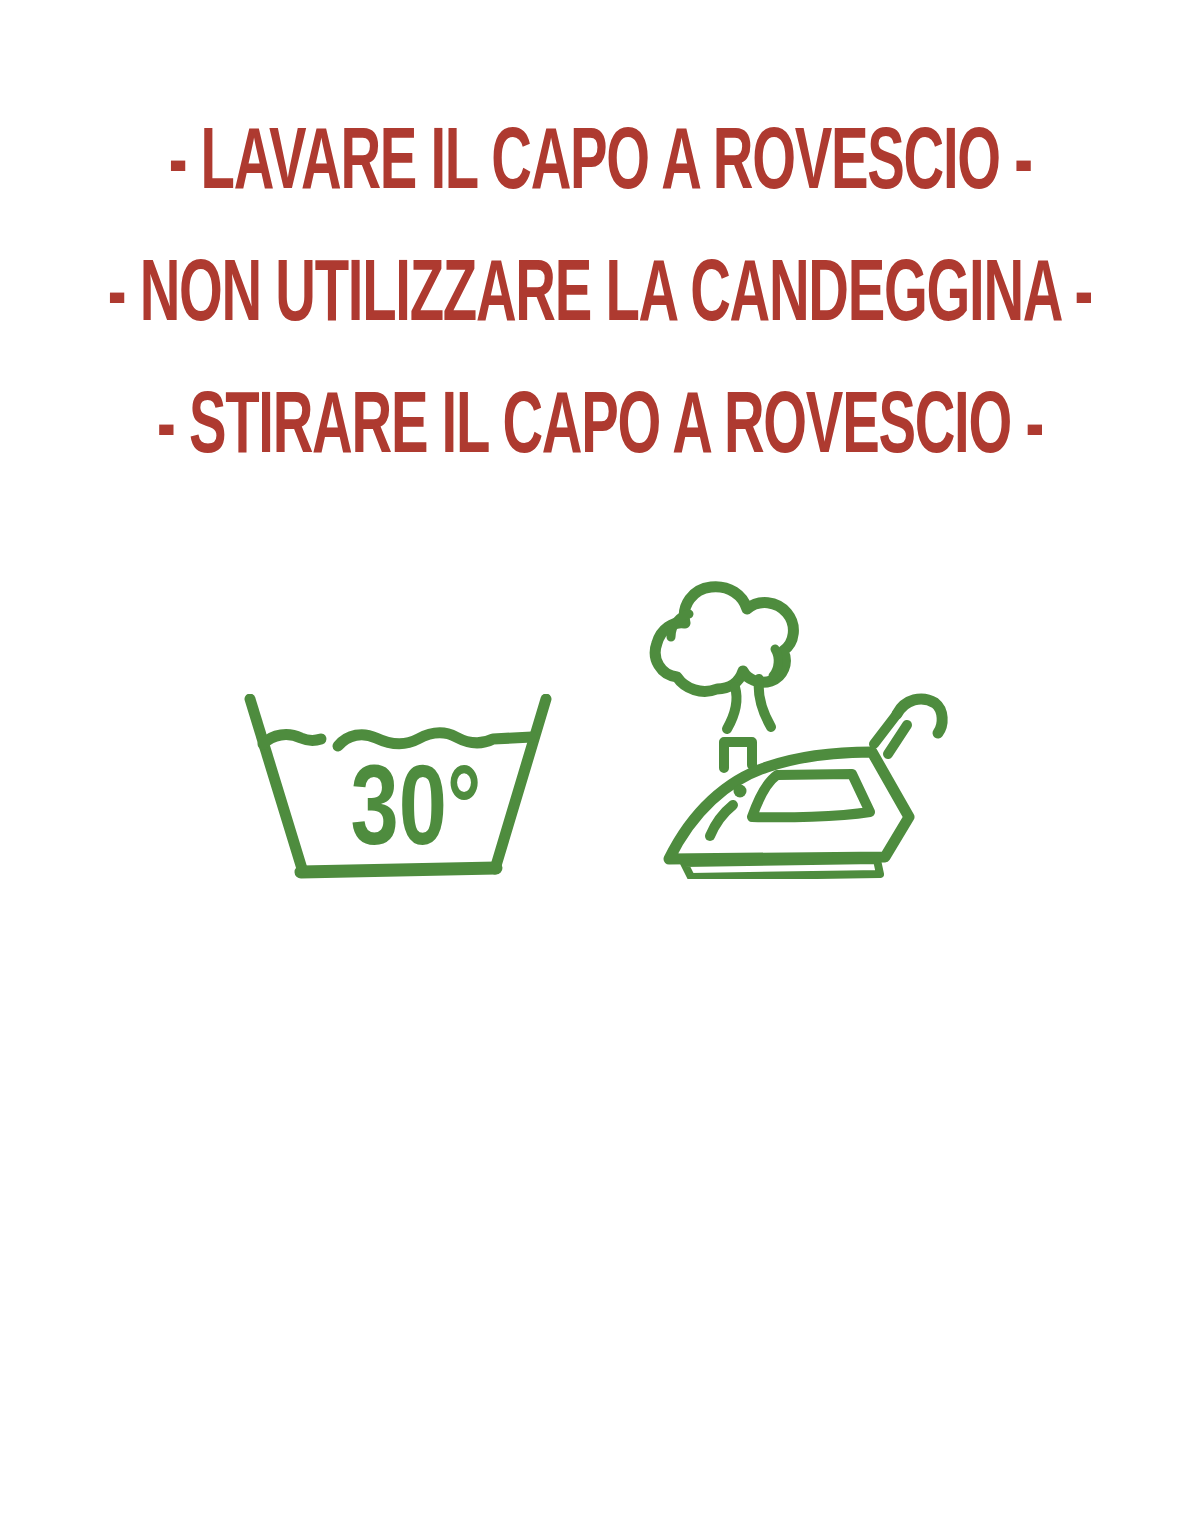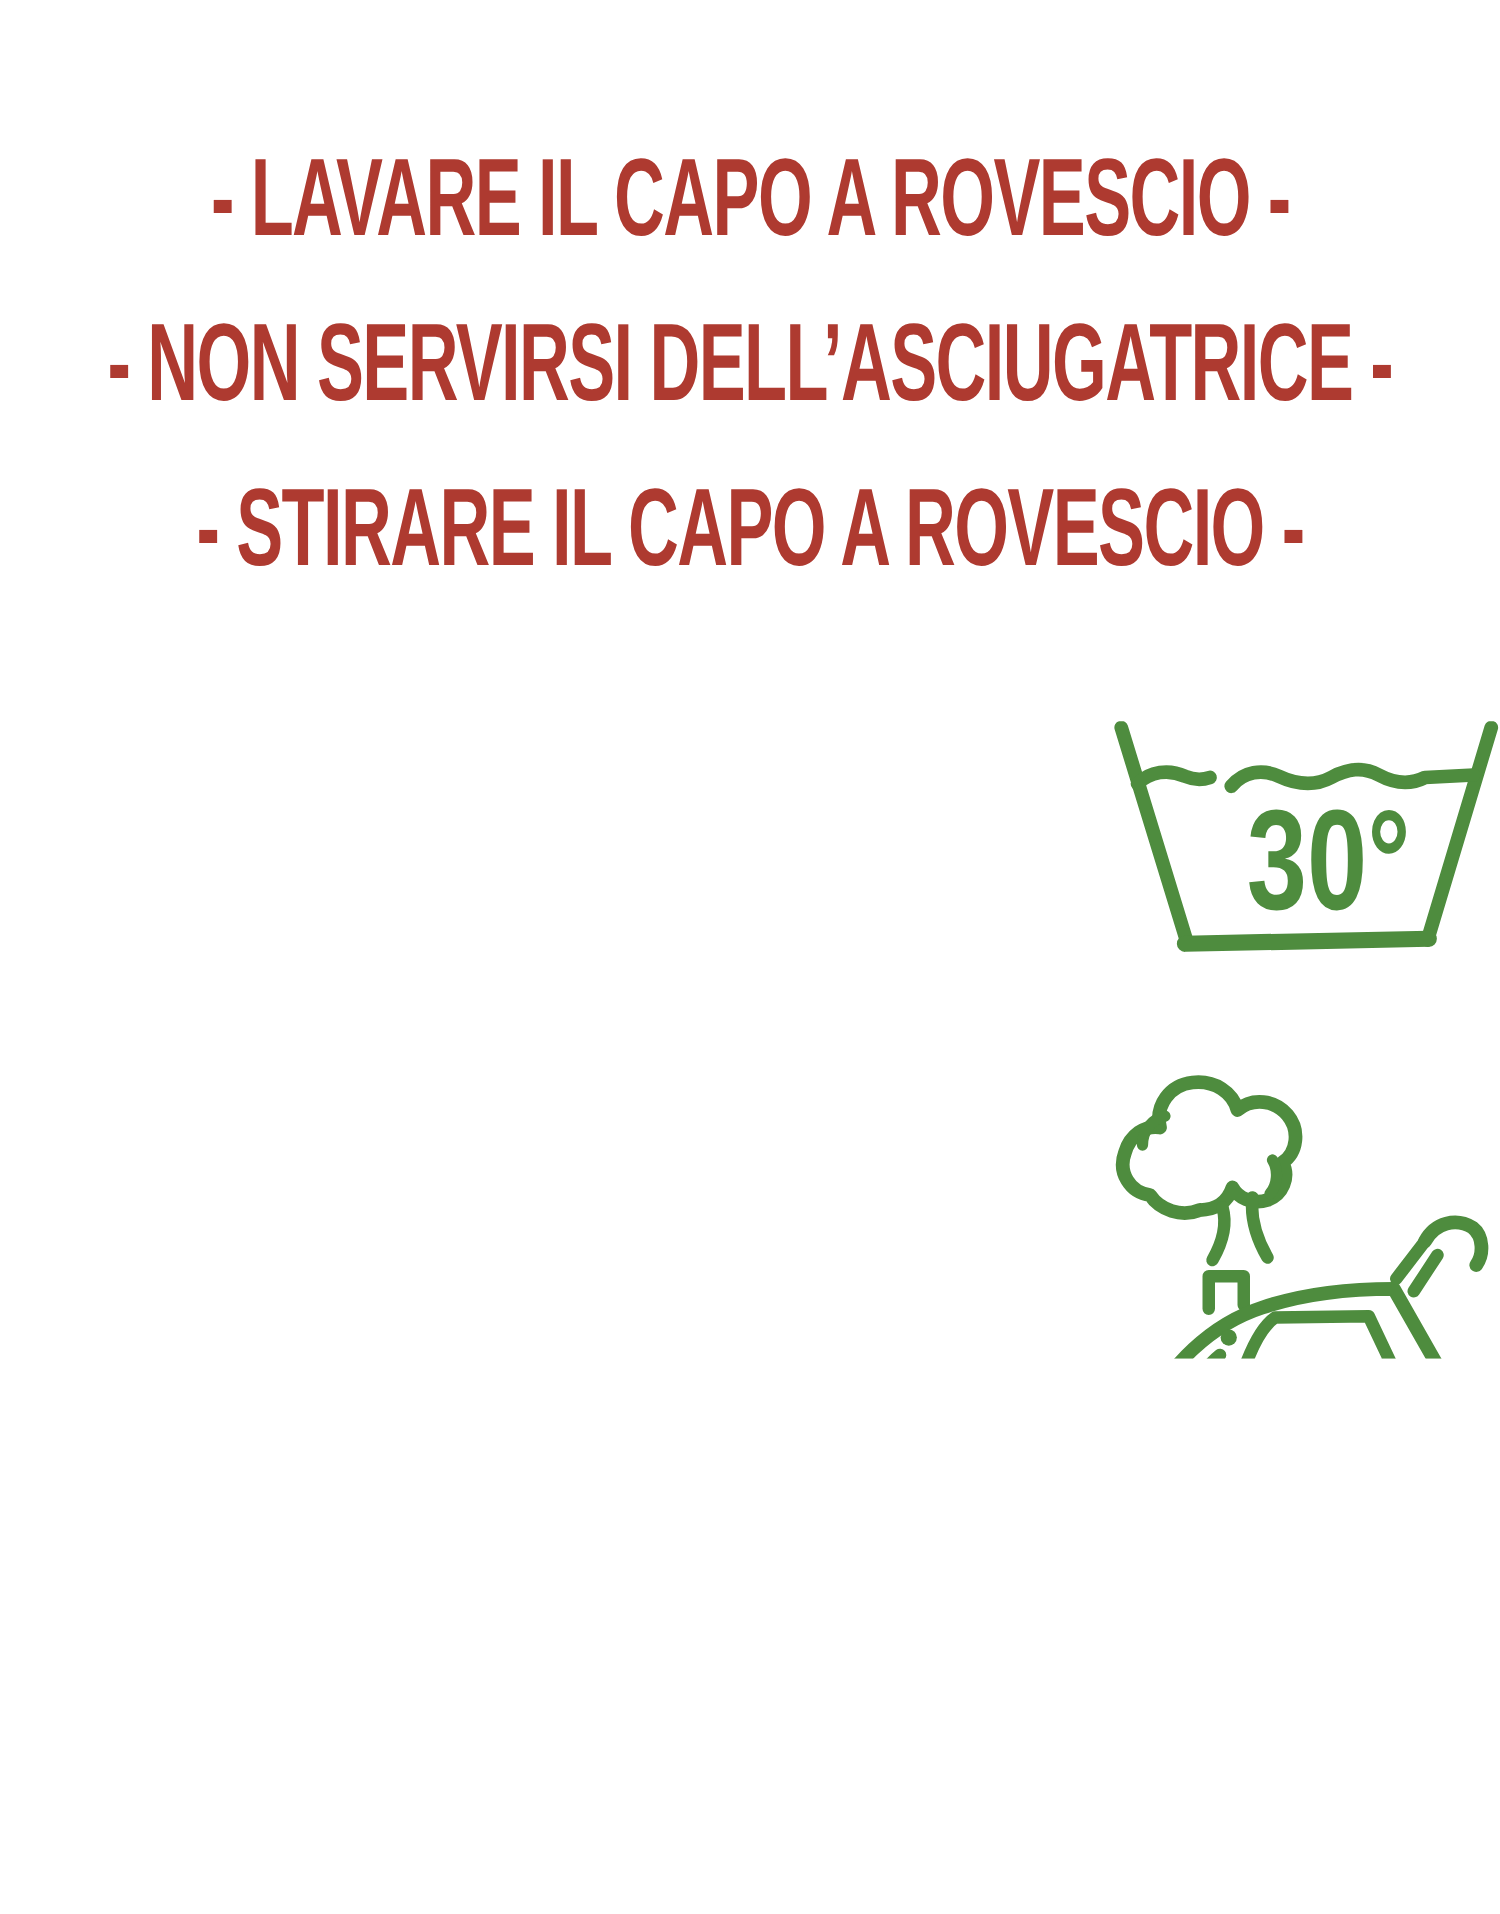--- a/index.html
+++ b/index.html
@@ -32,42 +32,41 @@
     transform:scaleX(0.64);
     transform-origin:50% 50%;
     line-height:1;
   }
   .icons-row{
     margin-top:89px;
     display:flex;
     align-items:flex-end;
     justify-content:center;
     gap:94px;
-    flex-direction:column;
   }
   .green-icon{
     color:var(--icon-green,#4E8C3E);
     display:block;
   }
   .basin-temp{
     font-family:"Liberation Sans", sans-serif;
     font-weight:700;
   }
 </style>
 </head>
 <body>
 
 <div class="page">
 
   <div class="lines">
     <div class="line-wrap">
       <div class="line">- LAVARE IL CAPO A ROVESCIO -</div>
     </div>
     <div class="line-wrap">
-      <div class="line">- NON SERVIRSI DELL’ASCIUGATRICE -</div>
+      <div class="line">- NON UTILIZZARE LA CANDEGGINA -</div>
     </div>
     <div class="line-wrap">
       <div class="line">- STIRARE IL CAPO A ROVESCIO -</div>
     </div>
   </div>
 
   <div class="icons-row">
 
     <svg class="green-icon" width="310" height="185" viewBox="0 0 310 185" fill="none" stroke="currentColor" stroke-linecap="round" stroke-linejoin="round">
       <path d="M7,5 L60,178" stroke-width="11"></path>

